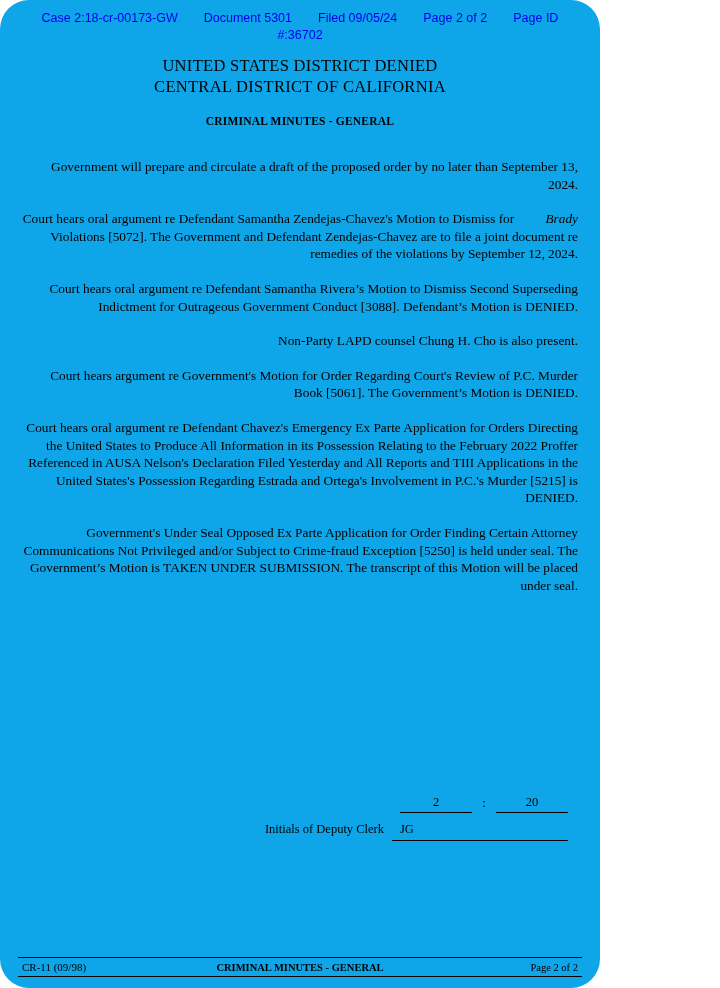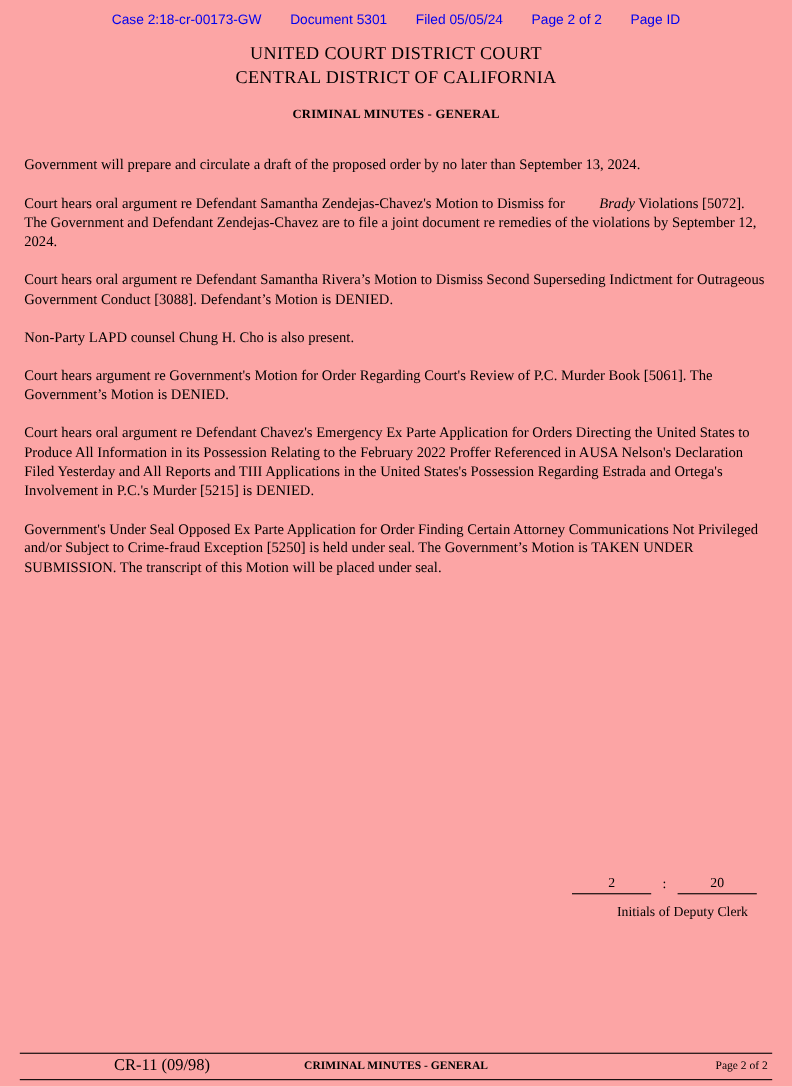--- a/index.html
+++ b/index.html
@@ -1,35 +1,35 @@
 <!DOCTYPE html>
 <html><head>
 <meta charset="utf-8">
 <style>
   html, body { margin: 0; padding: 0; background: #ffffff; }
   body {
     width: 720px; height: 988px; position: relative;
     font-family: "Liberation Serif", serif; color: #000;
   }
-  .page { position: relative; width: 720px; height: 988px; overflow: hidden; background: #fca5a5; }
+  .page { position: relative; width: 600px; height: 988px; overflow: hidden; background: #0ea5e9; border-radius: 29px; }
 
   
   .pacer-header {
     font-family: "Liberation Sans", sans-serif;
     color: #0000EE; font-size: 12.5px; text-align: center; padding-top: 11px;
   }
   .pacer-line1 { display: flex; justify-content: center; gap: 26px; flex-wrap: nowrap; }
   .pacer-line2 { margin-top: 3px; }
 
   
   .court-title { text-align: center; font-size: 16.5px; line-height: 21px; margin-top: 13px; letter-spacing: 0.3px; }
   .doc-type { text-align: center; font-weight: bold; font-size: 11.5px; margin-top: 18px; letter-spacing: 0.2px; }
 
   
-  .minutes-body { margin: 31px 22px 0 22px; font-size: 13.3px; line-height: 17.6px; }
+  .minutes-body { margin: 31px 22px 0 22px; font-size: 13.3px; line-height: 17.6px; text-align: right; }
   .minutes-body p { margin: 0 0 17px 0; }
 
   
   .clerk {
     position: absolute; top: 795px; right: 32px;
     display: flex; flex-direction: column; align-items: flex-end;
     font-size: 12.5px;
   }
   .time-row { display: flex; align-items: flex-end; }
   .ufield {
@@ -43,41 +43,42 @@
     display: inline-block; width: 168px; border-bottom: 1.5px solid #000;
     padding: 0 0 3px 8px; text-align: left;
   }
 
   
   .footer {
     position: absolute; left: 18px; right: 18px; top: 957px;
     border-top: 1.5px solid #000; border-bottom: 1.5px solid #000;
     display: flex; align-items: center; padding: 3px 4px 3px 4px;
   }
-  .footer-left  { flex: 1; font-size: 15px;  text-align: right; }
+  .footer-left  { flex: 1; font-size: 11px;  text-align: left; }
   .footer-center{ flex: 2; font-size: 10.5px; text-align: center; font-weight: bold; }
   .footer-right { flex: 1; font-size: 10.5px; text-align: right; }
 </style>
 </head>
 <body>
 
 <div class="page">
 
   <div class="pacer-header">
     <div class="pacer-line1">
         <span>Case 2:18-cr-00173-GW</span>
         <span>Document 5301</span>
-        <span>Filed 05/05/24</span>
+        <span>Filed 09/05/24</span>
         <span>Page 2 of 2</span>
         <span>Page ID</span>
       </div>
+    <div class="pacer-line2">#:36702</div>
   </div>
 
   <div class="court-title">
-    <div>UNITED COURT DISTRICT COURT</div>
+    <div>UNITED STATES DISTRICT DENIED</div>
     <div>CENTRAL DISTRICT OF CALIFORNIA</div>
   </div>
 
   <div class="doc-type">CRIMINAL MINUTES - GENERAL</div>
 
   <div class="minutes-body">
       <p><span>Government will prepare and circulate a draft of the proposed order by no later than September 13, 2024.</span></p>
       <p><span>Court hears oral argument re Defendant Samantha Zendejas-Chavez's Motion to Dismiss for </span><span style="font-style: italic; margin-left: 28px;">Brady</span><span> Violations [5072]. The Government and Defendant Zendejas-Chavez are to file a joint document re remedies of the violations by September 12, 2024.</span></p>
       <p><span>Court hears oral argument re Defendant Samantha Rivera’s Motion to Dismiss Second Superseding Indictment for Outrageous Government Conduct [3088]. Defendant’s Motion is DENIED.</span></p>
       <p><span>Non-Party LAPD counsel Chung H. Cho is also present.</span></p>
@@ -87,20 +88,21 @@
     </div>
 
   <div class="clerk">
     <div class="time-row">
       <span class="ufield"><span>2</span></span>
       <span class="colon">:</span>
       <span class="ufield"><span>20</span></span>
     </div>
     <div class="initials-row">
       <span class="initials-label">Initials of Deputy Clerk</span>
+      <span class="initials-field"><span>JG</span></span>
     </div>
   </div>
 
   <div class="footer">
     <div class="footer-left">CR-11 (09/98)</div>
     <div class="footer-center">CRIMINAL MINUTES - GENERAL</div>
     <div class="footer-right">Page 2 of 2</div>
   </div>
 
 </div>

